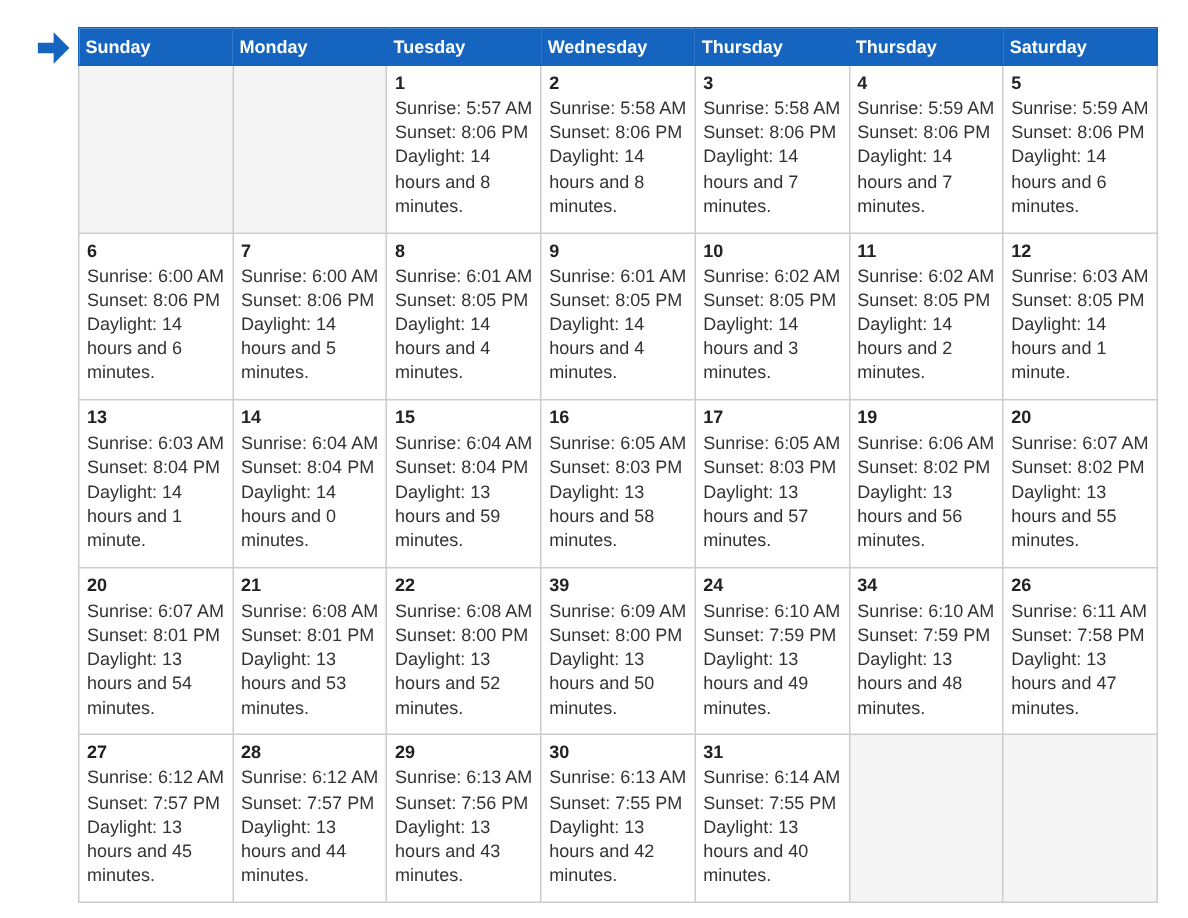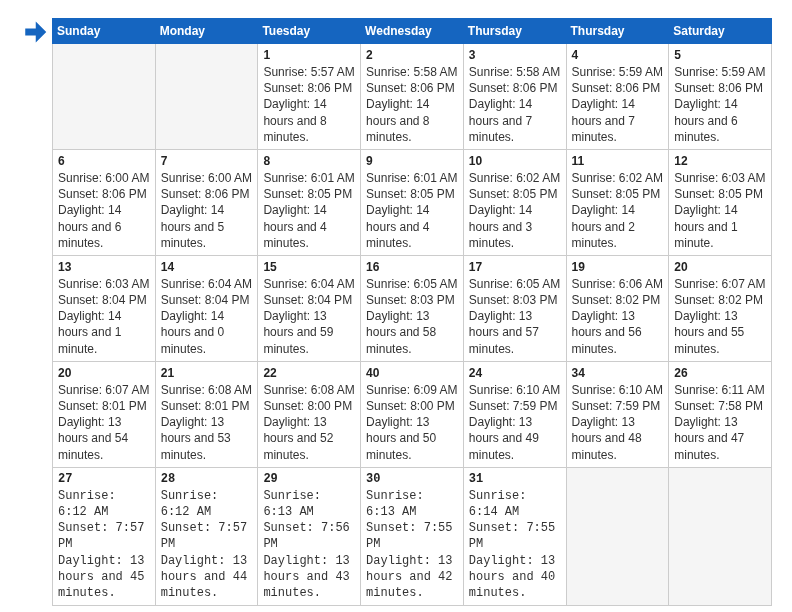--- a/index.html
+++ b/index.html
@@ -80,21 +80,20 @@
       margin-bottom: 2px;
       display: block;
     }
     .cell-text {
       font-size: 12px;
       line-height: 1.35;
       color: #333;
     }
     .last-row td {
       height: 82px;
-      font-family: Liberation Mono, monospace;
     }
   </style>
 </head>
 <body>
 
 <div class="page">
   <div class="header">
     <div class="logo">
       <svg class="logo-icon" viewBox="0 0 32 32">
         <polygon points="18,4 30,16 18,28 18,20 6,20 6,12 18,12" fill="#1565C0"></polygon>
@@ -214,21 +213,21 @@
           </td>
           <td>
             <span class="day-num">21</span>
             <div class="cell-text">Sunrise: 6:08 AM<br>Sunset: 8:01 PM<br>Daylight: 13 hours and 53 minutes.</div>
           </td>
           <td>
             <span class="day-num">22</span>
             <div class="cell-text">Sunrise: 6:08 AM<br>Sunset: 8:00 PM<br>Daylight: 13 hours and 52 minutes.</div>
           </td>
           <td>
-            <span class="day-num">40</span>
+            <span class="day-num">39</span>
             <div class="cell-text">Sunrise: 6:09 AM<br>Sunset: 8:00 PM<br>Daylight: 13 hours and 50 minutes.</div>
           </td>
           <td>
             <span class="day-num">24</span>
             <div class="cell-text">Sunrise: 6:10 AM<br>Sunset: 7:59 PM<br>Daylight: 13 hours and 49 minutes.</div>
           </td>
           <td>
             <span class="day-num">34</span>
             <div class="cell-text">Sunrise: 6:10 AM<br>Sunset: 7:59 PM<br>Daylight: 13 hours and 48 minutes.</div>
           </td>

